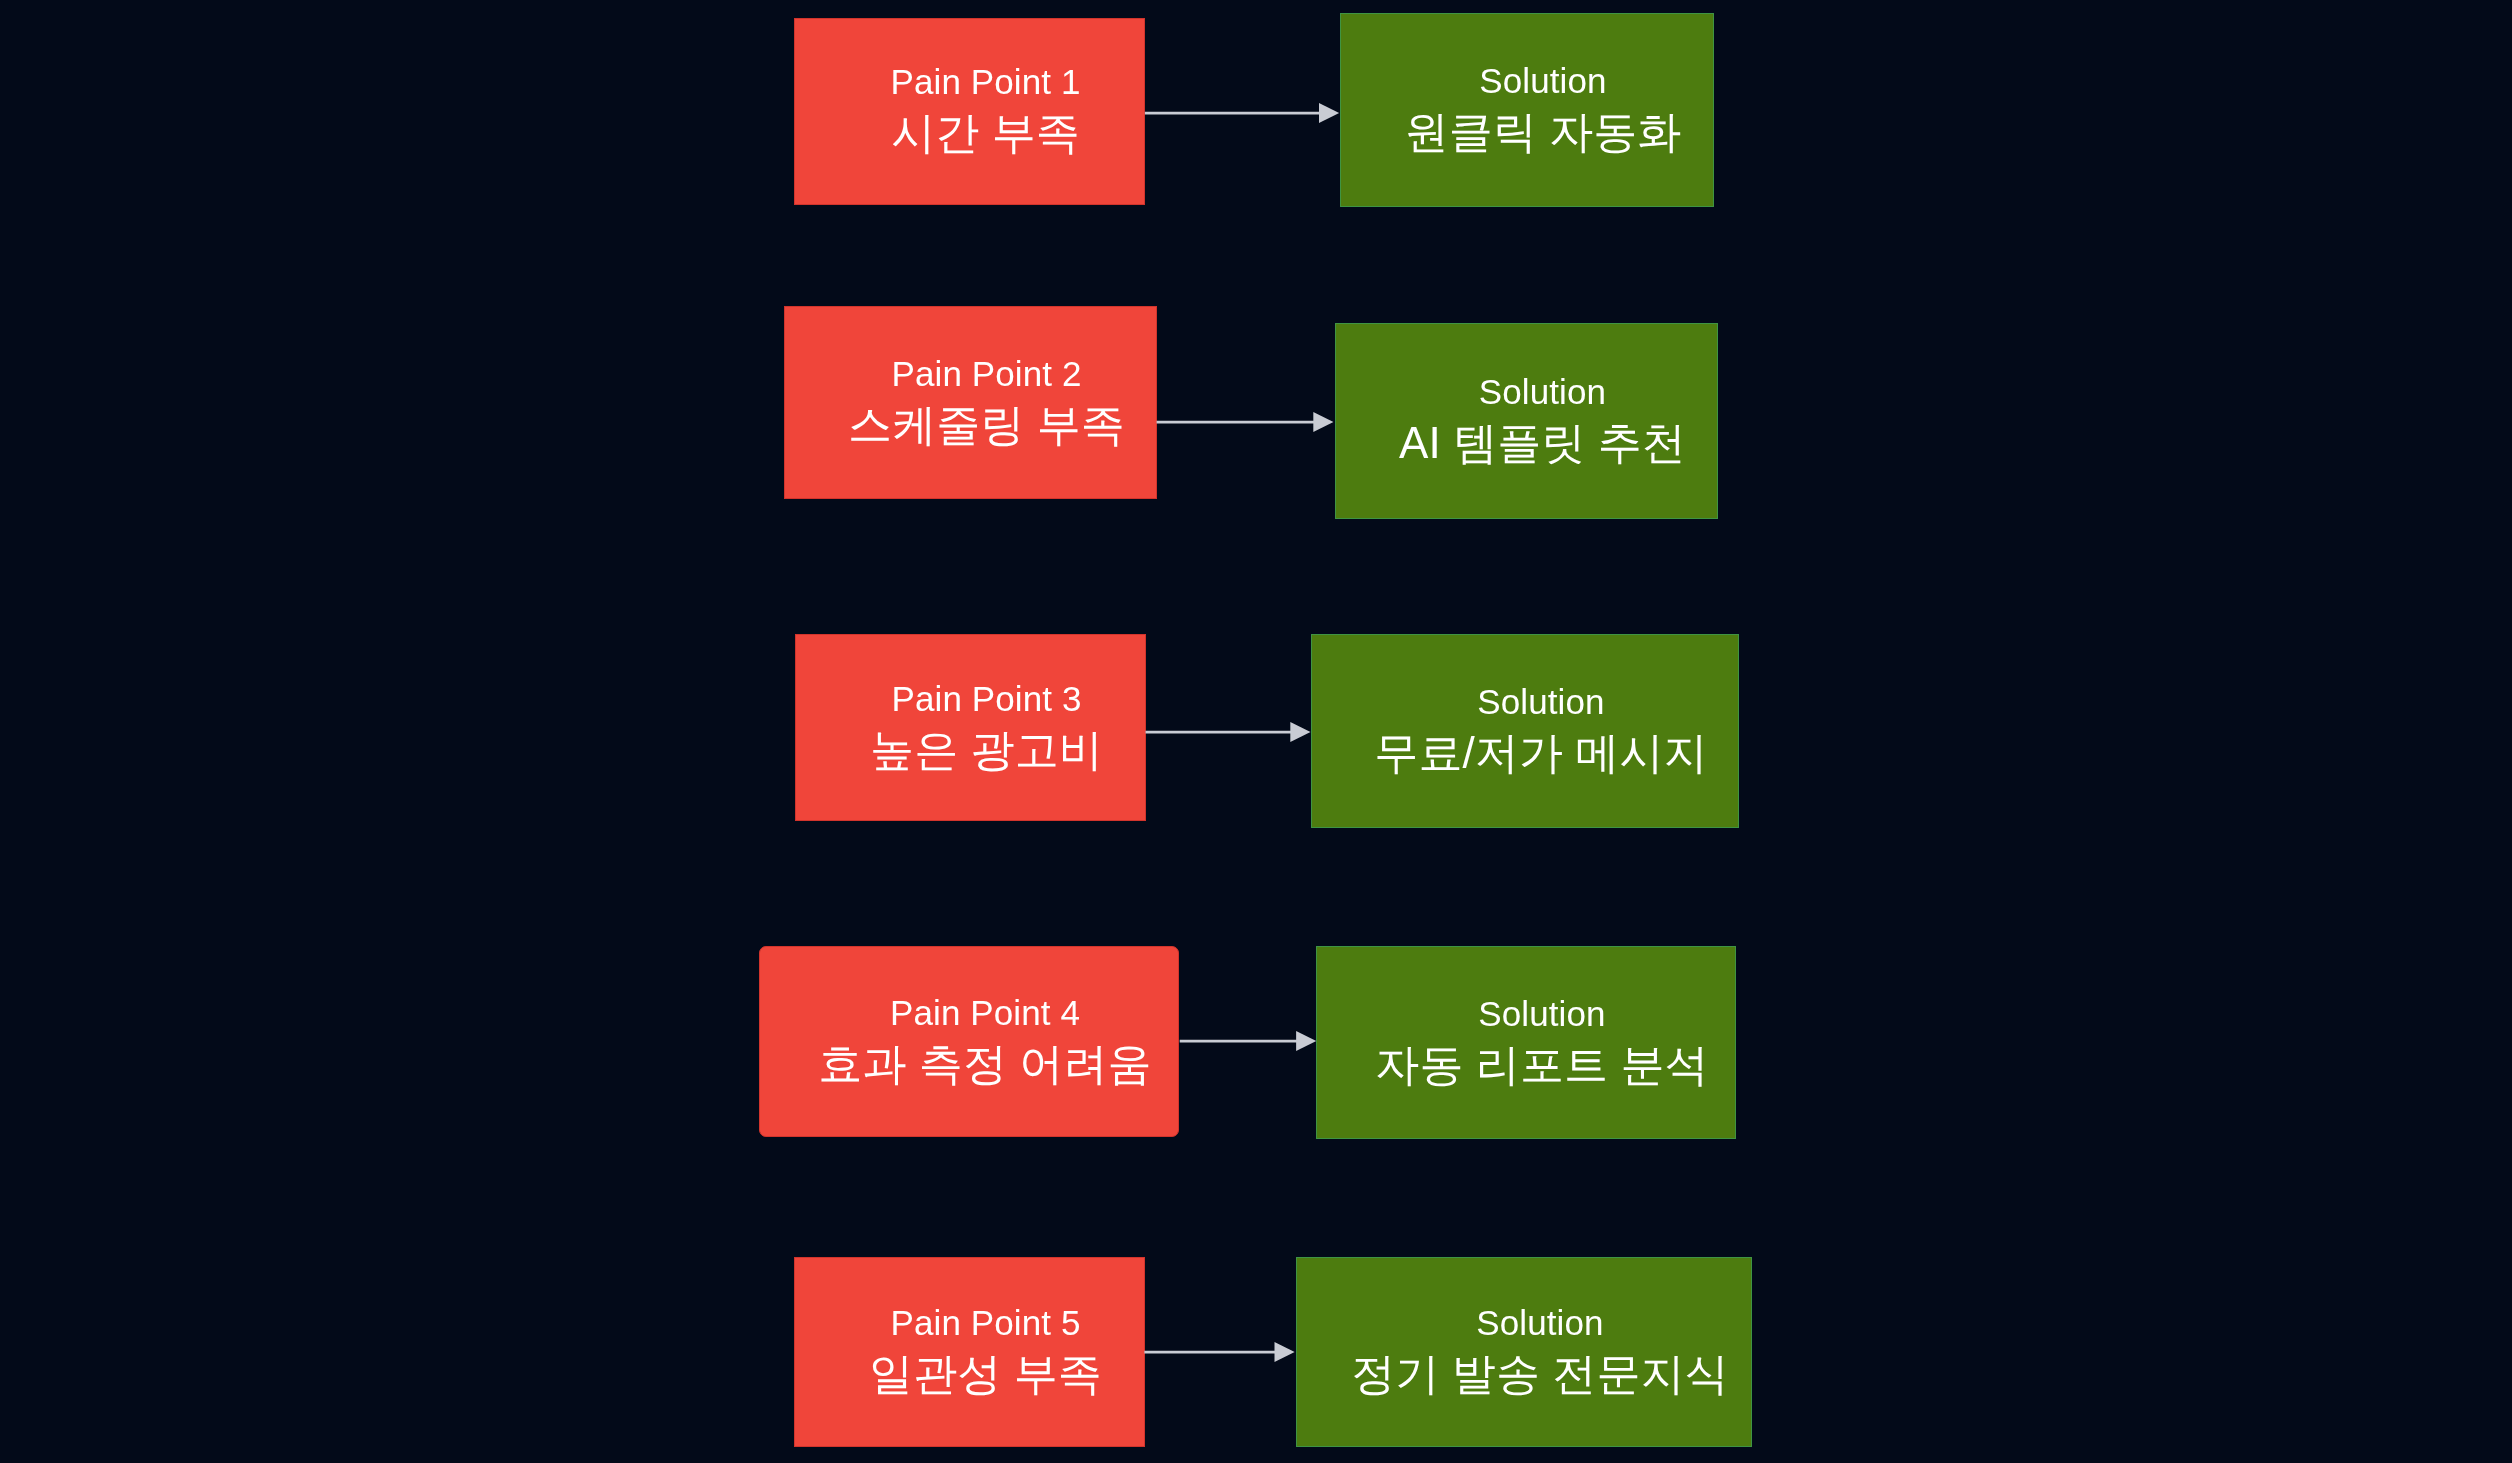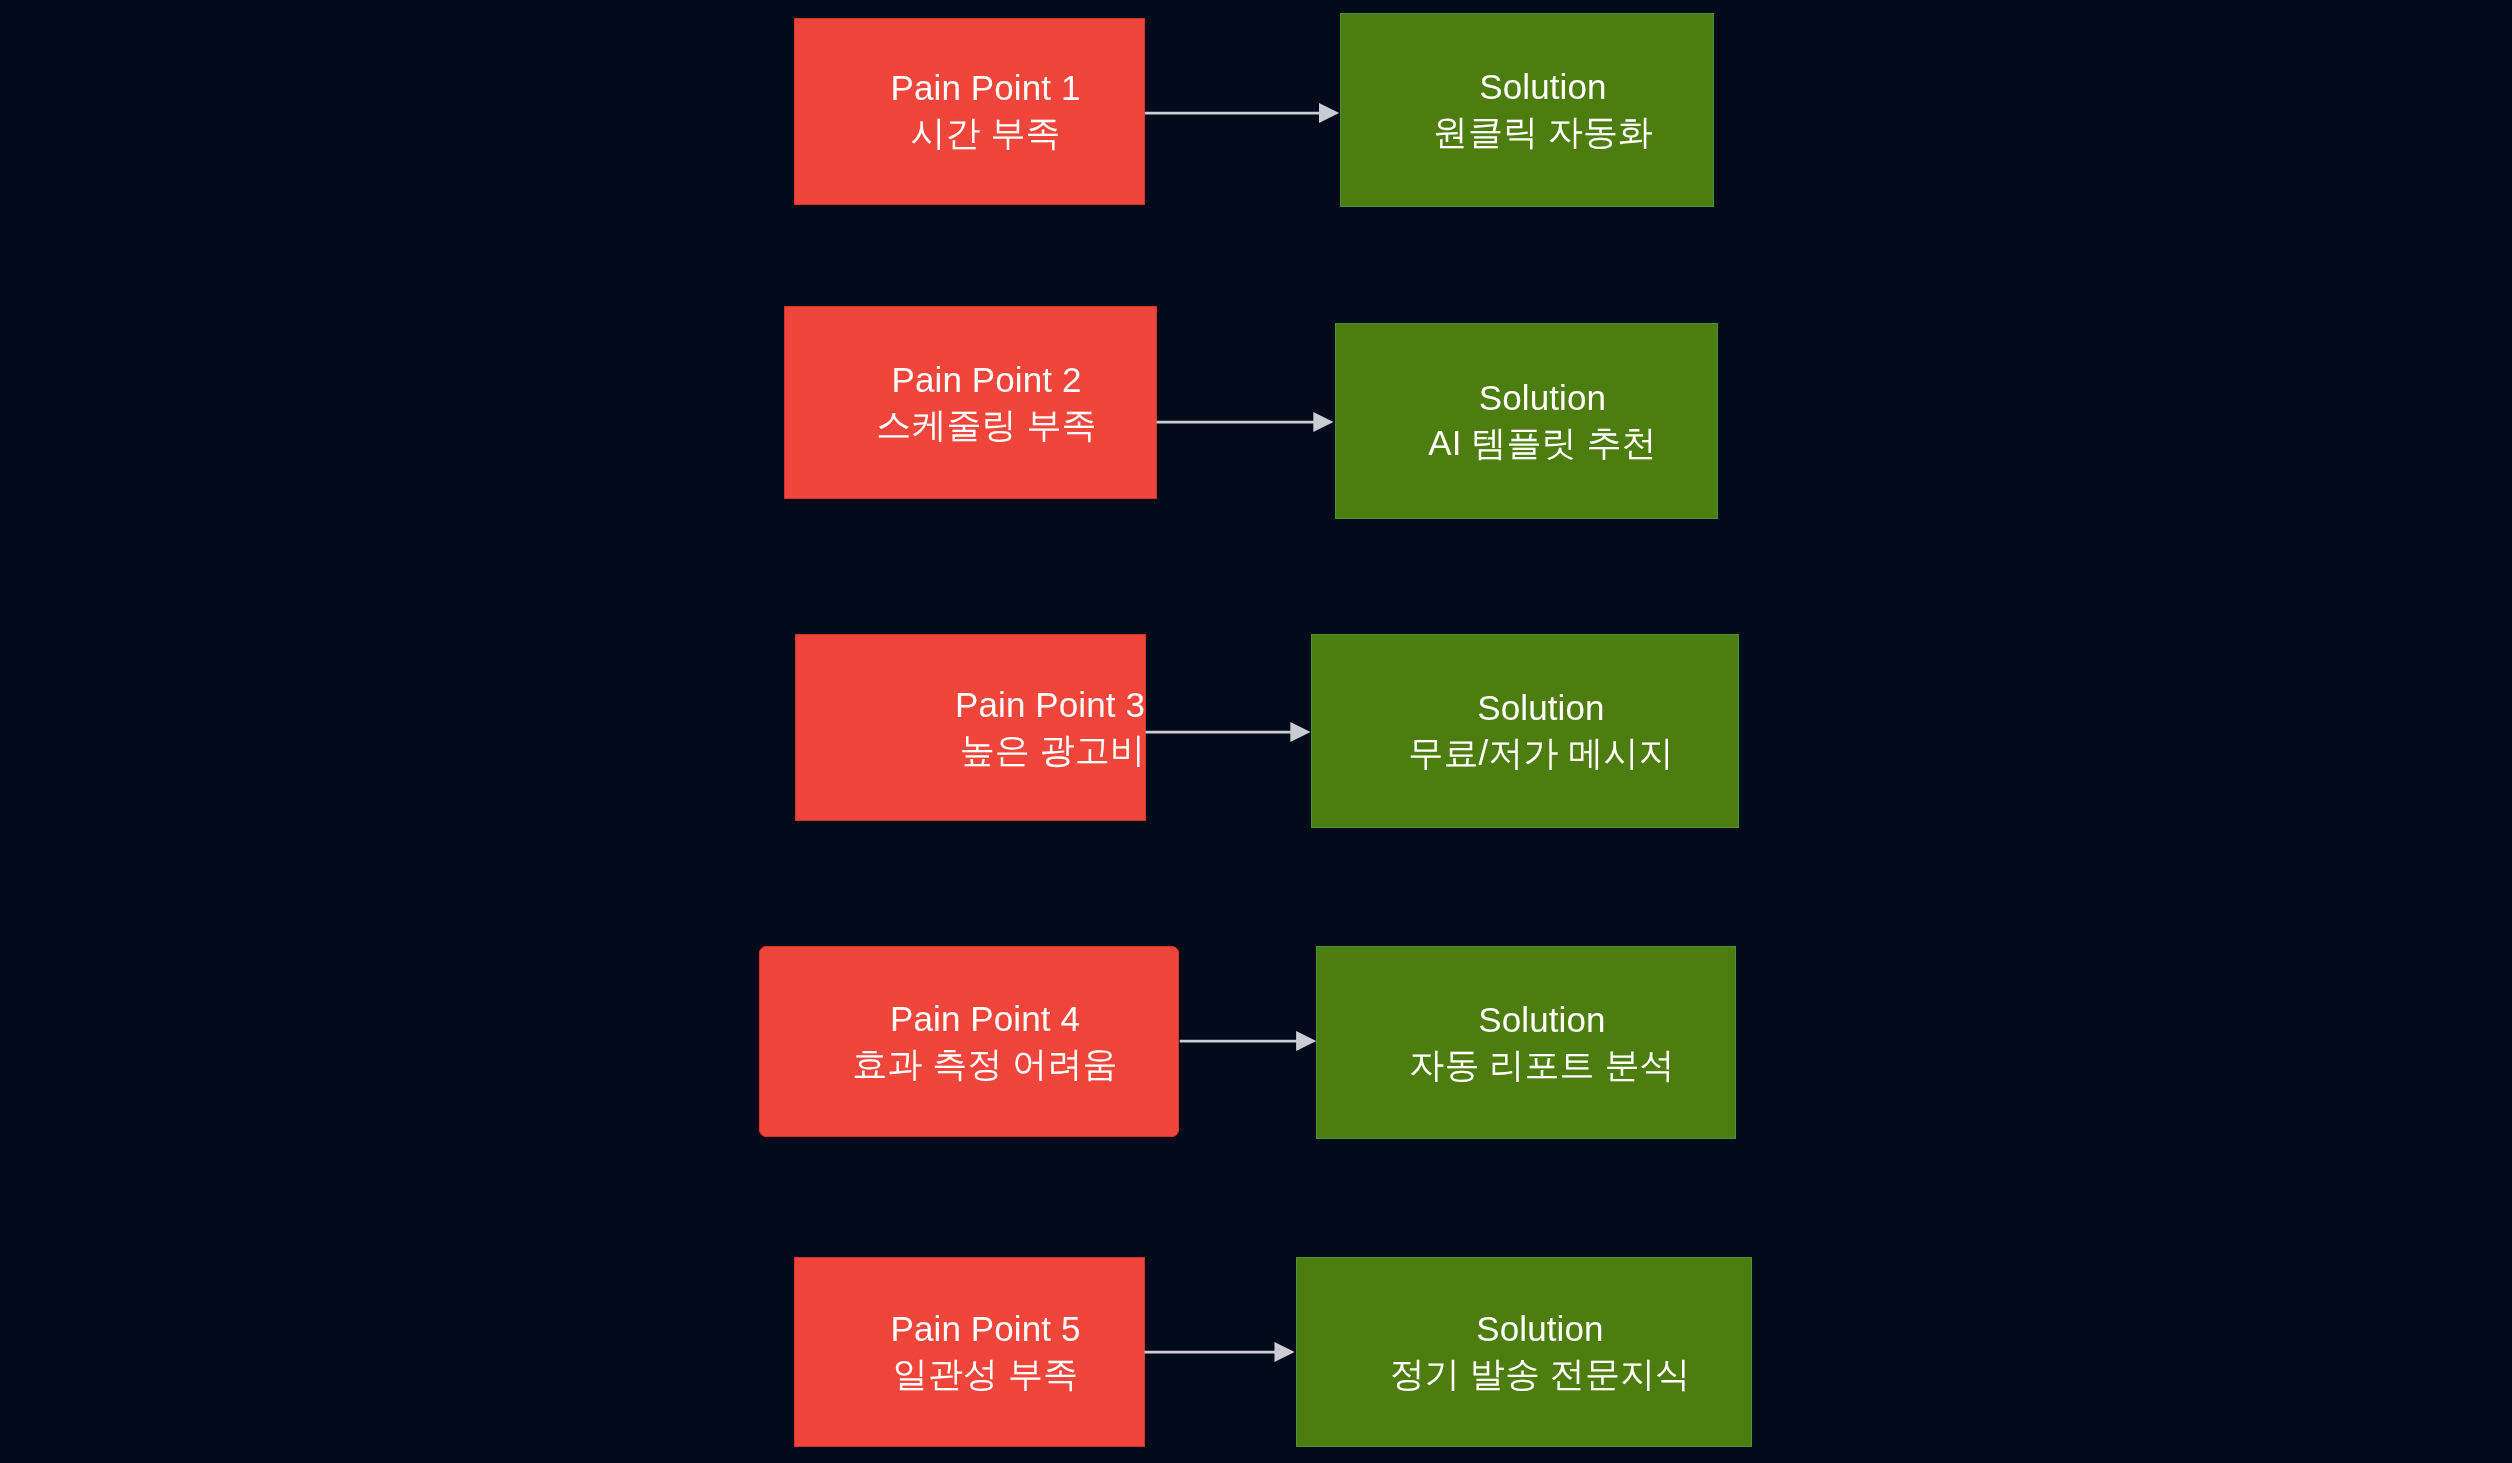--- a/index.html
+++ b/index.html
@@ -34,21 +34,21 @@
   }
   .node.pain {
     background: #f0453a;
     border: 1.8px solid #d2342c;
   }
   .node.solution {
     background: #4d7c0f;
     border: 1.8px solid #3f9443;
   }
   .node .ln1 { font-size: 35px; }
-  .node .ln2 { font-size: 35px; }
+  .node .ln2 { font-size: 44px; }
 
   .connector {
     position: absolute;
     height: 22px;
     display: block;
   }
   .connector svg { display: block; overflow: visible; }
 </style>
 </head>
 <body>
@@ -80,21 +80,21 @@
           <line x1="0" y1="12" x2="173" y2="12" stroke="#c9ccd4" stroke-width="3"></line>
           <polygon points="171,1 193,12 171,23" fill="#c9ccd4"></polygon>
         </svg>
       </div>
       <div class="node solution" style="left: 1335px; top: 323px; width: 383px; height: 196px;">
         <span class="ln ln1">Solution</span>
         <span class="ln ln2">AI 템플릿 추천</span>
       </div>
     </div>
     <div>
-      <div class="node pain" style="left: 795px; top: 634px; width: 351px; height: 187px; align-items: flex-end;">
+      <div class="node pain" style="left: 795px; top: 634px; width: 351px; height: 187px;">
         <span class="ln ln1">Pain Point 3</span>
         <span class="ln ln2">높은 광고비</span>
       </div>
       <div class="connector" style="left: 1145px; top: 721px; width: 166px;">
         <svg width="166" height="22" viewBox="0 0 180 24">
           <line x1="0" y1="12" x2="160" y2="12" stroke="#c9ccd4" stroke-width="3"></line>
           <polygon points="158,1 180,12 158,23" fill="#c9ccd4"></polygon>
         </svg>
       </div>
       <div class="node solution" style="left: 1311px; top: 634px; width: 428px; height: 194px;">

